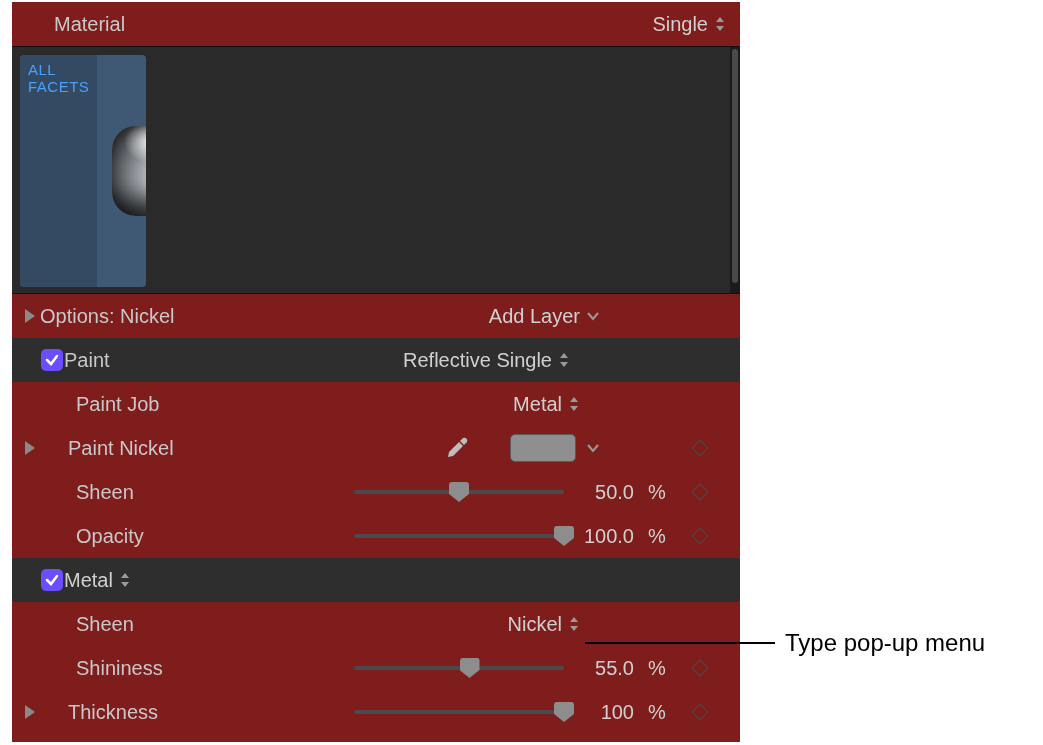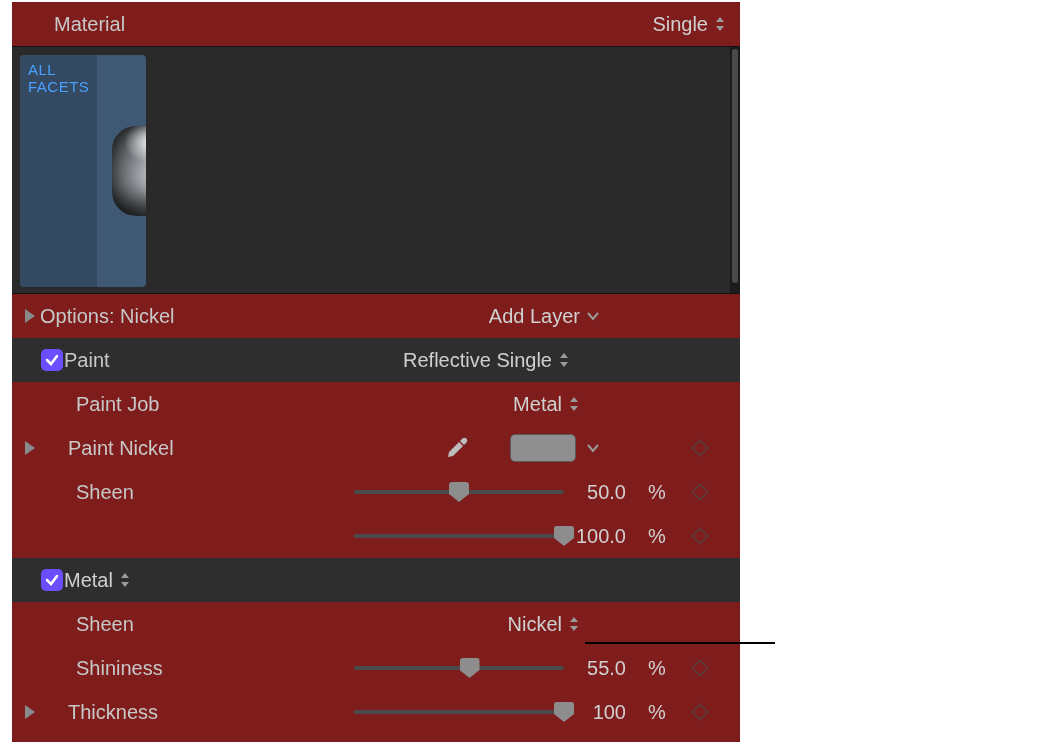--- a/index.html
+++ b/index.html
@@ -138,21 +138,21 @@
     background: #4a4a4a; border-radius: 2px; transform: translateY(-50%);
   }
   .slider .thumb {
     position: absolute; top: 50%; transform: translate(-50%,-50%);
     width: 20px; height: 20px; background: #8d8d8d;
     clip-path: polygon(50% 100%, 100% 60%, 100% 0, 0 0, 0 60%);
     border-radius: 3px;
   }
   .valbox {
     width: 96px; display: flex; align-items: center; justify-content: flex-end;
-    gap: 22px; color: #d0d0d0;
+    gap: 14px; color: #d0d0d0;
   }
   .valbox .unit { width: 22px; text-align: left; }
   .kf {
     width: 40px; display:flex; justify-content:center;
   }
   .kf .dia {
     width: 12px; height: 12px; transform: rotate(45deg);
     border: 1px solid #4a4a4a;
   }
   
@@ -301,20 +301,21 @@
       </span>
       <span class="kf">
           <span class="dia"></span>
         </span>
     </div>
   </div>
 
   <div class="row">
     <span class="indent"></span>
       <span class="indent"></span>
+    <span class="name">Opacity</span>
     <div class="ctrl">
       <div class="slider">
         <div class="track"></div>
         <div class="thumb" style="left:100%"></div>
       </div>
       <span class="valbox">
         <span>100.0</span>
         <span class="unit">%</span>
       </span>
       <span class="kf">
@@ -396,13 +397,14 @@
       <span class="kf">
           <span class="dia"></span>
         </span>
     </div>
   </div>
 
 </div>
 
 <div class="callout">
   <div class="line"></div>
+  <div class="text">Type pop-up menu</div>
 </div>
 
 </body></html>

